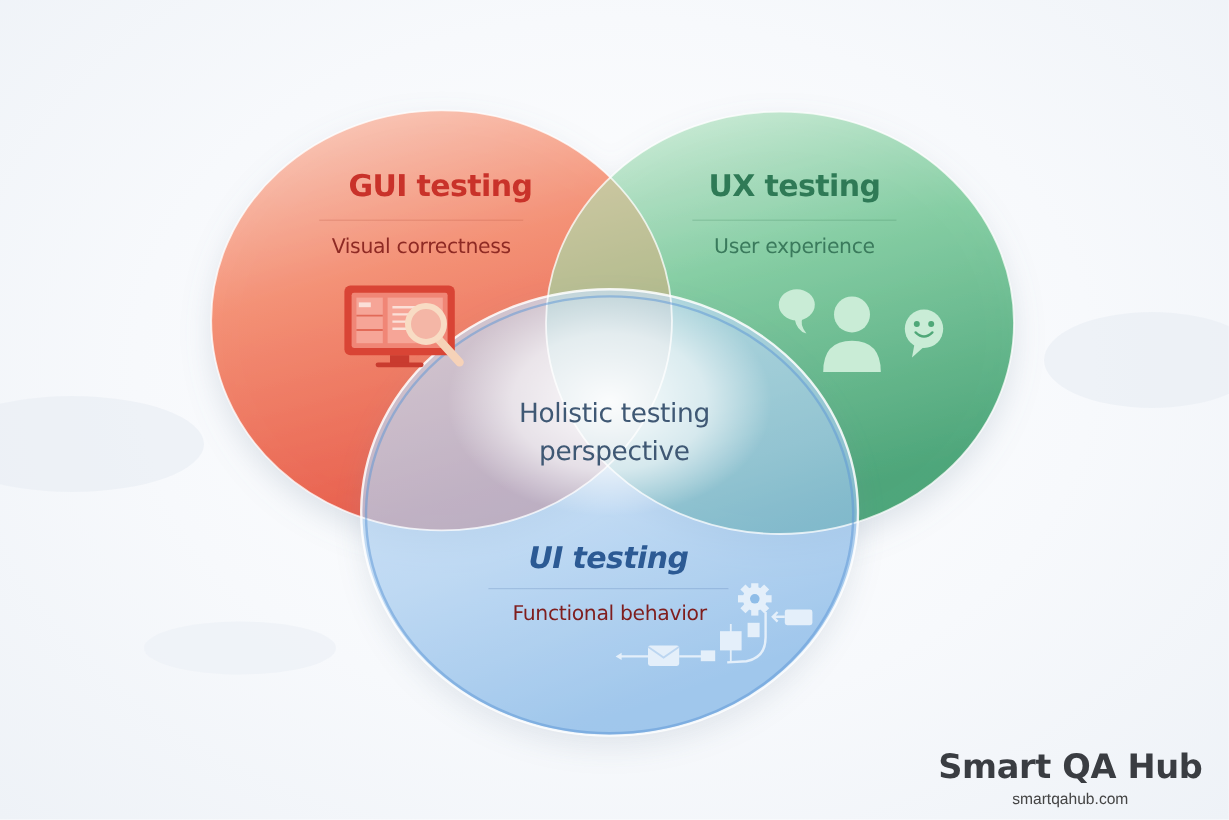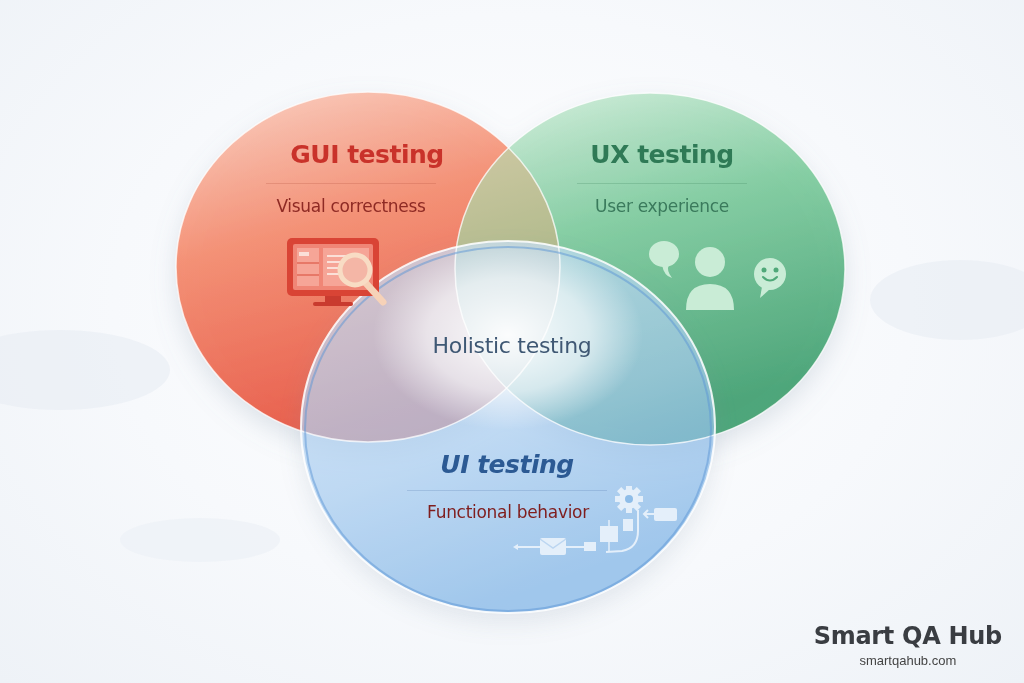--- a/index.html
+++ b/index.html
@@ -9,21 +9,21 @@
     font-family: "Liberation Sans", sans-serif;
   }
   .canvas { position:absolute; left:0; top:0; width:1024px; height:683px; }
   svg.venn { position:absolute; left:0; top:0; }
   .label { position:absolute; text-align:center; white-space:nowrap; transform:translateX(-50%); }
   .title { font-family:"DejaVu Sans", sans-serif; font-weight:bold; font-size:25px; letter-spacing:-0.5px; }
   .subtitle { font-family:"DejaVu Sans", sans-serif; font-size:17px; letter-spacing:-0.3px;text-align:right; }
   .divider { position:absolute; height:1px; transform:translateX(-50%); }
   .center-text { font-family:"DejaVu Sans", sans-serif; font-size:22px; line-height:31px; color:#3f5874; letter-spacing:-0.3px; }
   .brand { position:absolute; right:22px; top:622px; text-align:center; }
-  .brand-name { font-family:"DejaVu Sans", sans-serif; font-weight:bold; font-size:24px; color:#3a3d42; letter-spacing:-0.3px; }
+  .brand-name { font-family:"DejaVu Sans", sans-serif; font-weight:bold; font-size:28px; color:#3a3d42; letter-spacing:-0.3px; }
   .brand-url { font-family:"Liberation Sans", sans-serif; font-size:13px; color:#444; margin-top:3px; }
   .icon { position:absolute; }
 </style>
 </head>
 <body>
 
 <div class="canvas">
   <svg class="venn" width="1024" height="683" viewBox="0 0 1024 683">
     <defs>
       <linearGradient id="gRed" x1="0" y1="0" x2="0.3" y2="1">
@@ -82,20 +82,21 @@
   <div class="label title" style="left:351px;top:140px;color:#c9322a;margin-left:16px;">GUI testing</div>
   <div class="divider" style="left:351px;top:183px;width:170px;background:rgba(180,80,60,0.25);"></div>
   <div class="label subtitle" style="left:351px;top:196px;color:#8e2a24;">Visual correctness</div>
 
   <div class="label title" style="left:662px;top:140px;color:#2f7a56;">UX testing</div>
   <div class="divider" style="left:662px;top:183px;width:170px;background:rgba(60,130,90,0.25);"></div>
   <div class="label subtitle" style="left:662px;top:196px;color:#3a7a5c;">User experience</div>
 
   <div class="label center-text" style="left:512px;top:297px;margin-top:33px;">
     <div>Holistic testing</div>
+    <div>perspective</div>
   </div>
 
   <div class="label title" style="left:507px;top:450px;color:#2c5a94;font-style:italic;">UI testing</div>
   <div class="divider" style="left:507px;top:490px;width:200px;background:rgba(60,100,160,0.2);"></div>
   <div class="label subtitle" style="left:508px;top:502px;color:#7f1d1d;">Functional behavior</div>
 
   <svg class="icon" width="110" height="80" viewBox="0 0 110 80" style="left:285px;top:236px;">
     <rect x="2" y="2" width="92" height="58" rx="5" fill="#d94435"></rect>
     <rect x="8" y="8" width="80" height="46" rx="2" fill="#f08676"></rect>
     <rect x="12" y="12" width="22" height="38" fill="#f6a597"></rect>

